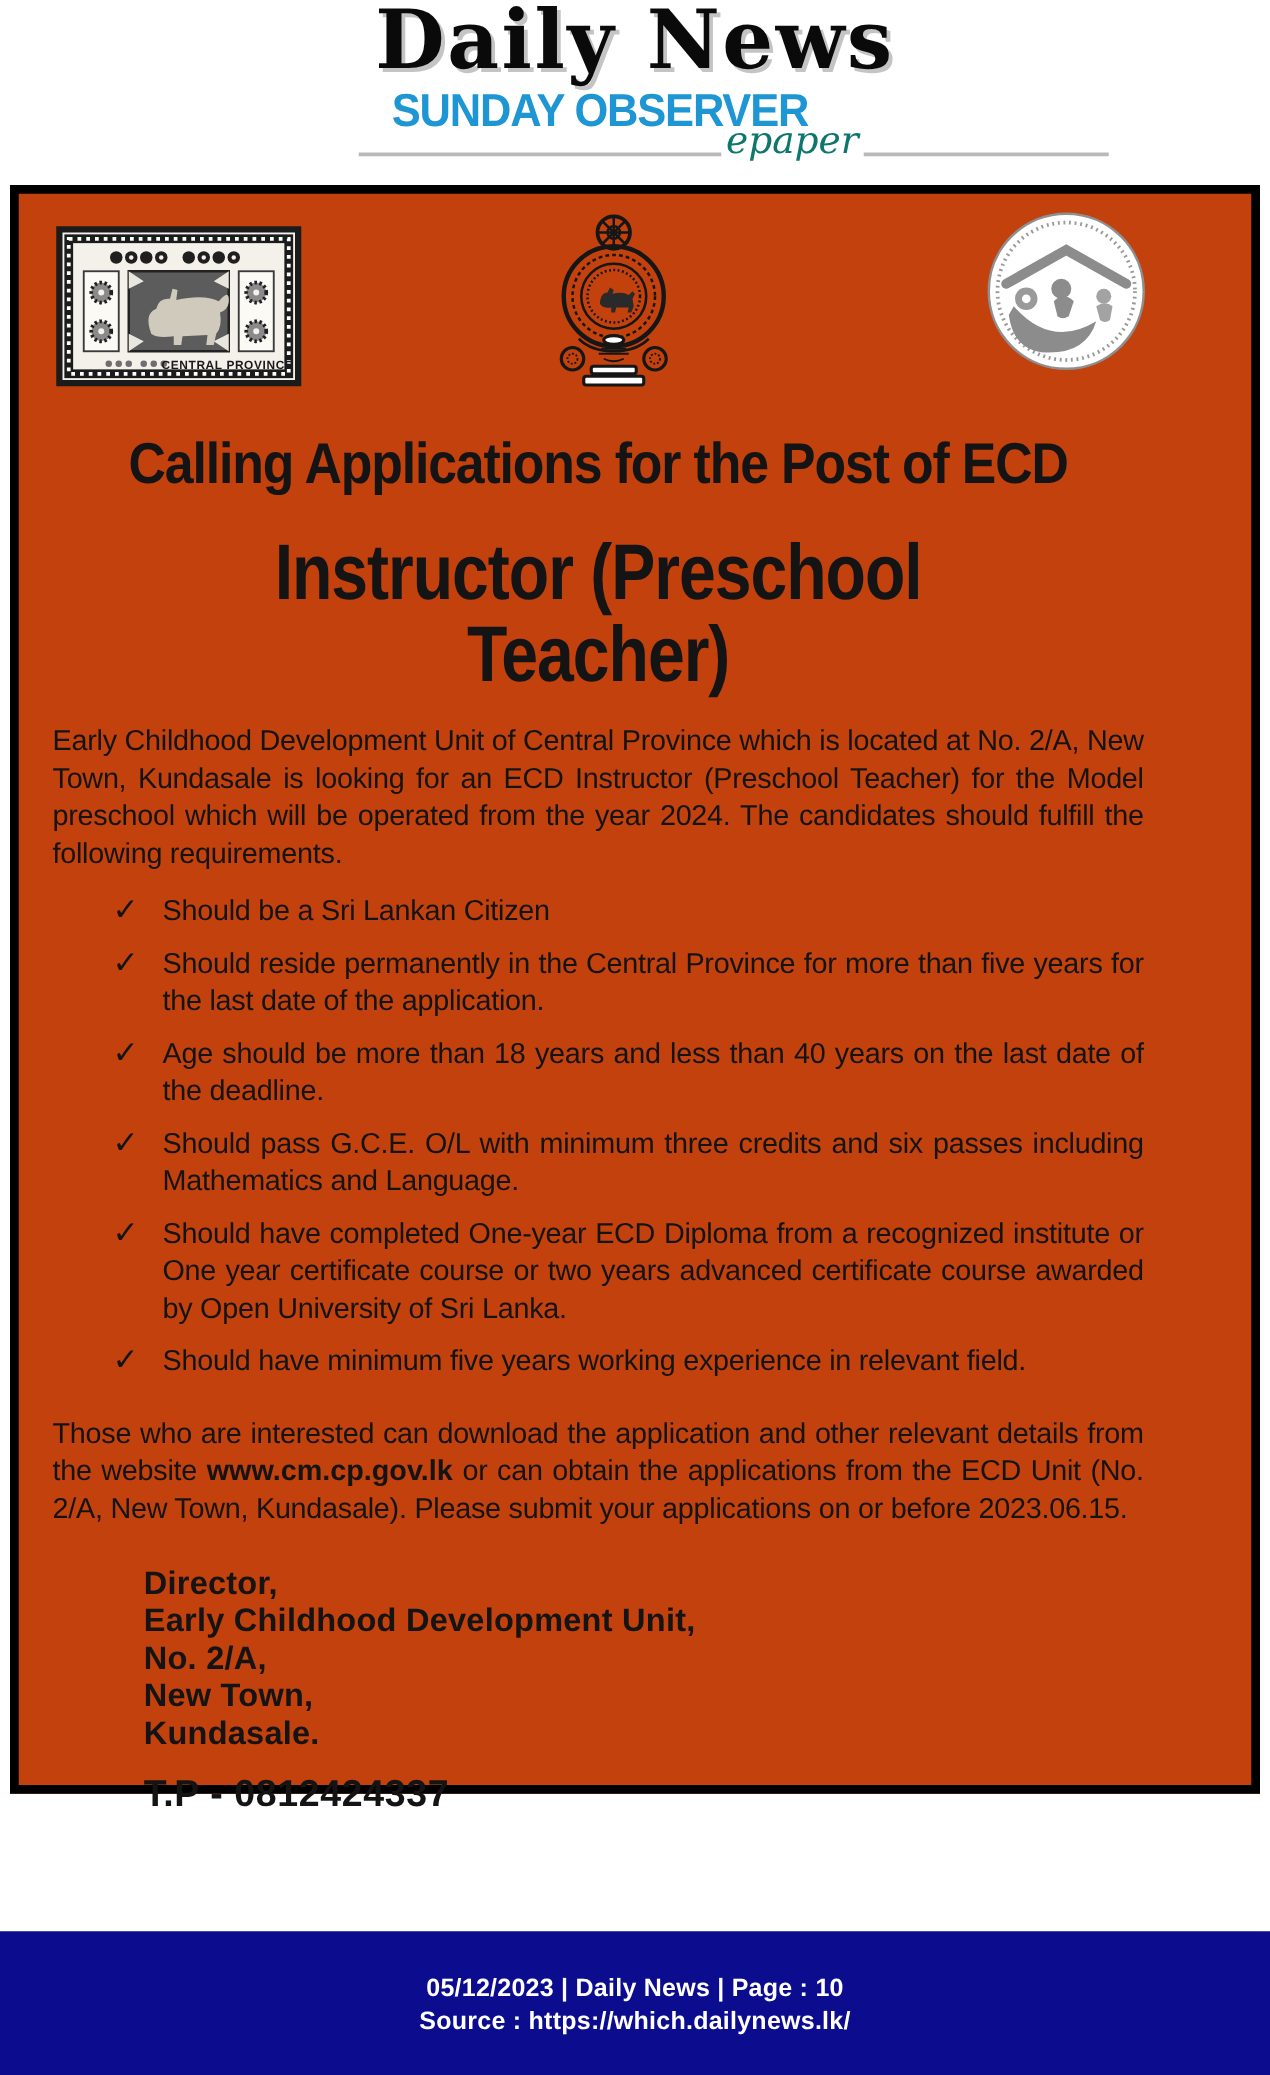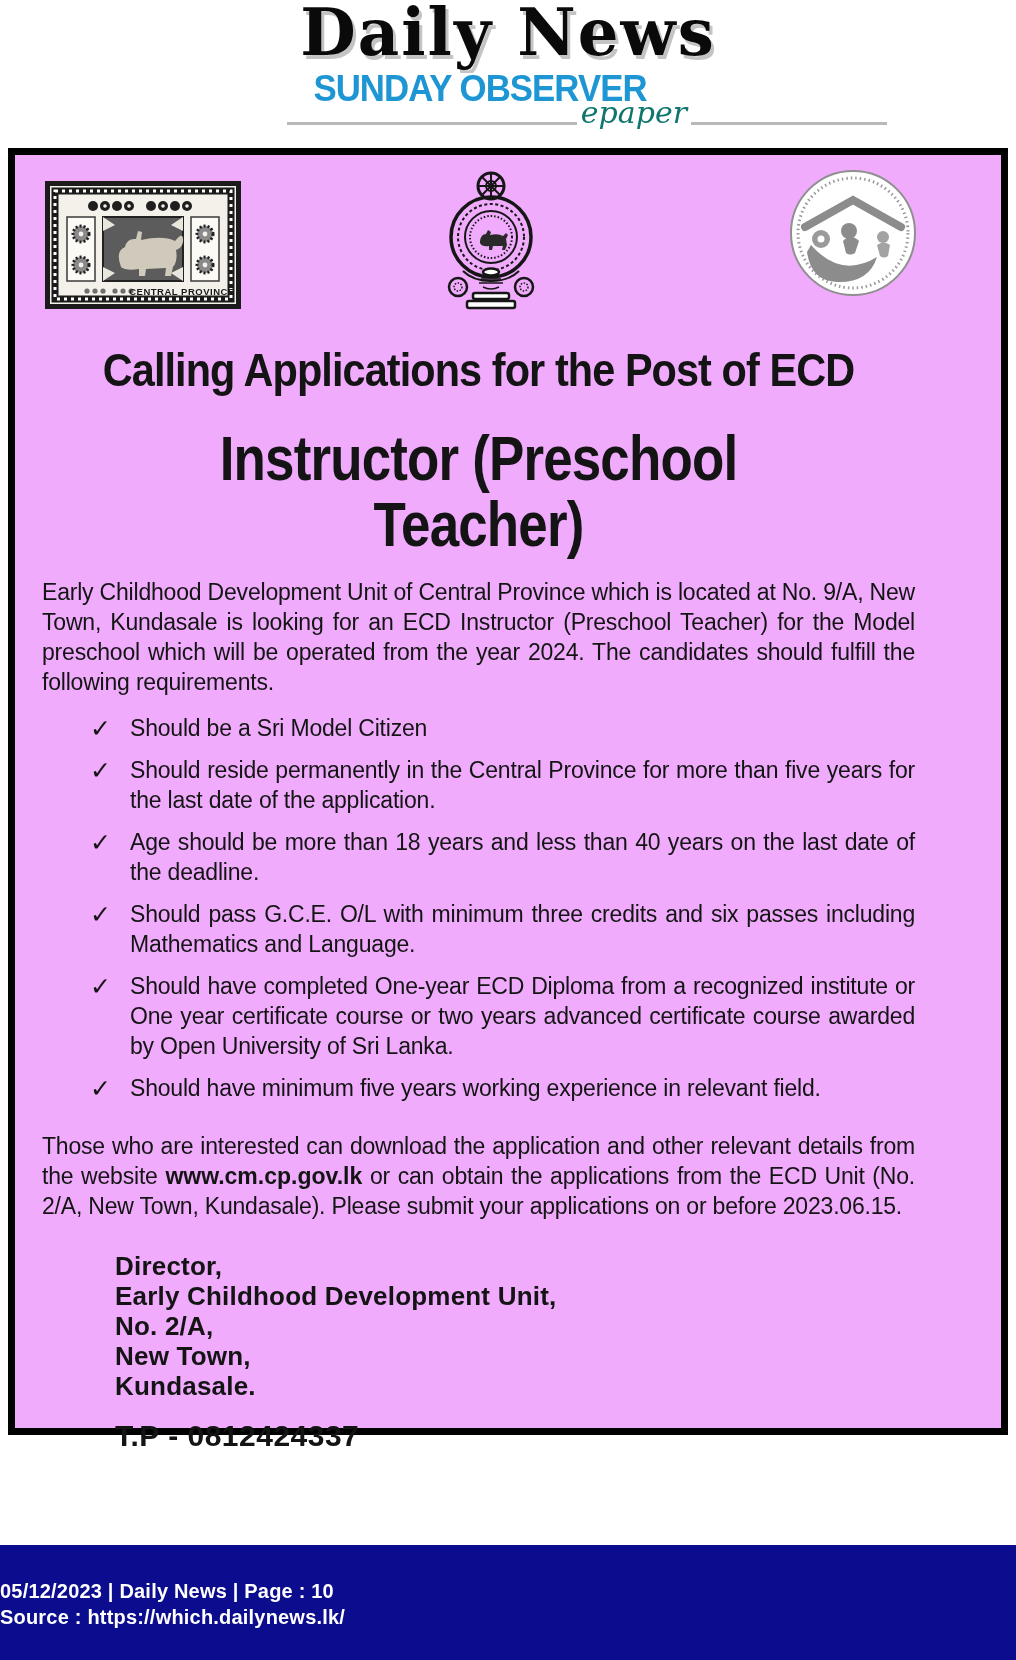--- a/index.html
+++ b/index.html
@@ -32,21 +32,21 @@
   .epaper-rule-left { flex:1; border-bottom:3px solid #b9b9b9; margin-bottom:3px; }
   .epaper-rule-right { width:196px; border-bottom:3px solid #b9b9b9; margin-bottom:3px; }
   .epaper-text {
     font-family:"DejaVu Serif", serif; font-style:italic;
     font-size:30px; line-height:30px; color:#0f766e; padding:0 4px;
   }
 
   
   .main-box {
     position:absolute; top:148px; left:8px; width:1000px; height:1287px;
-    border:7px solid #000; box-sizing:border-box; background:#f0abfc;
+    border:7px solid #000; box-sizing:border-box; background:#c2410c;
   }
   .logos-row { position:relative; height:170px; }
   .logo-left   { position:absolute; top:26px;  left:30px;  width:196px; height:128px; }
   .logo-center { position:absolute; top:14px;  left:428px; width:96px;  height:146px; }
   .logo-right  { position:absolute; top:12px;  left:772px; width:132px; height:132px; }
 
   .textcol { padding:0 86px 0 27px; }
 
   .title1 {
     margin:20px 0 0; text-align:center;
@@ -70,21 +70,21 @@
   .closing { margin:28px 0 0; text-align:justify; }
   .closing .weblink { font-weight:bold; letter-spacing:0; }
 
   .signature { margin:30px 0 0 73px; font-weight:bold; font-size:26px; line-height:30px; letter-spacing:0.2px; }
   .phone { margin:18px 0 0 73px; font-weight:bold; font-size:30px; letter-spacing:0.5px; }
 
   
   .footer {
     position:absolute; top:1545px; left:0; width:1016px; height:115px;
     background:var(--footer-bg, #0c0c8e); color:#ffffff;
-    text-align:left; box-sizing:border-box; padding-top:33px;
+    text-align:center; box-sizing:border-box; padding-top:33px;
     font-size:20px; line-height:26px; font-weight:600; letter-spacing:0.2px;
   }
 </style>
 </head>
 <body>
 
 <div class="header">
   <div class="masthead">Daily News</div>
   <div class="subtitle">SUNDAY OBSERVER</div>
   <div class="epaper-row">
@@ -189,26 +189,26 @@
       <path d="M90 78 q7 -5 13 0 l-2 11 q-4 3 -8 0z" fill="#a3a3a3"></path>
       <circle cx="34" cy="72" r="9" fill="#9a9a9a"></circle>
       <circle cx="34" cy="72" r="3.5" fill="#ffffff"></circle>
     </svg>
   </div>
 
   <div class="textcol">
     <h1 class="title1">Calling Applications for the Post of ECD</h1>
     <h1 class="title2">Instructor (Preschool Teacher)</h1>
 
-    <p class="intro body-text">Early Childhood Development Unit of Central Province which is located at No. 9/A, New Town, Kundasale is looking for an ECD Instructor (Preschool Teacher) for the Model preschool which will be operated from the year 2024. The candidates should fulfill the following requirements.</p>
+    <p class="intro body-text">Early Childhood Development Unit of Central Province which is located at No. 2/A, New Town, Kundasale is looking for an ECD Instructor (Preschool Teacher) for the Model preschool which will be operated from the year 2024. The candidates should fulfill the following requirements.</p>
 
     <ul class="requirements body-text">
       <li>
         <span class="check">✓</span>
-        <span class="req-text">Should be a Sri Model Citizen</span>
+        <span class="req-text">Should be a Sri Lankan Citizen</span>
       </li>
       <li>
         <span class="check">✓</span>
         <span class="req-text">Should reside permanently in the Central Province for more than five years for the last date of the application.</span>
       </li>
       <li>
         <span class="check">✓</span>
         <span class="req-text">Age should be more than 18 years and less than 40 years on the last date of the deadline.</span>
       </li>
       <li>

